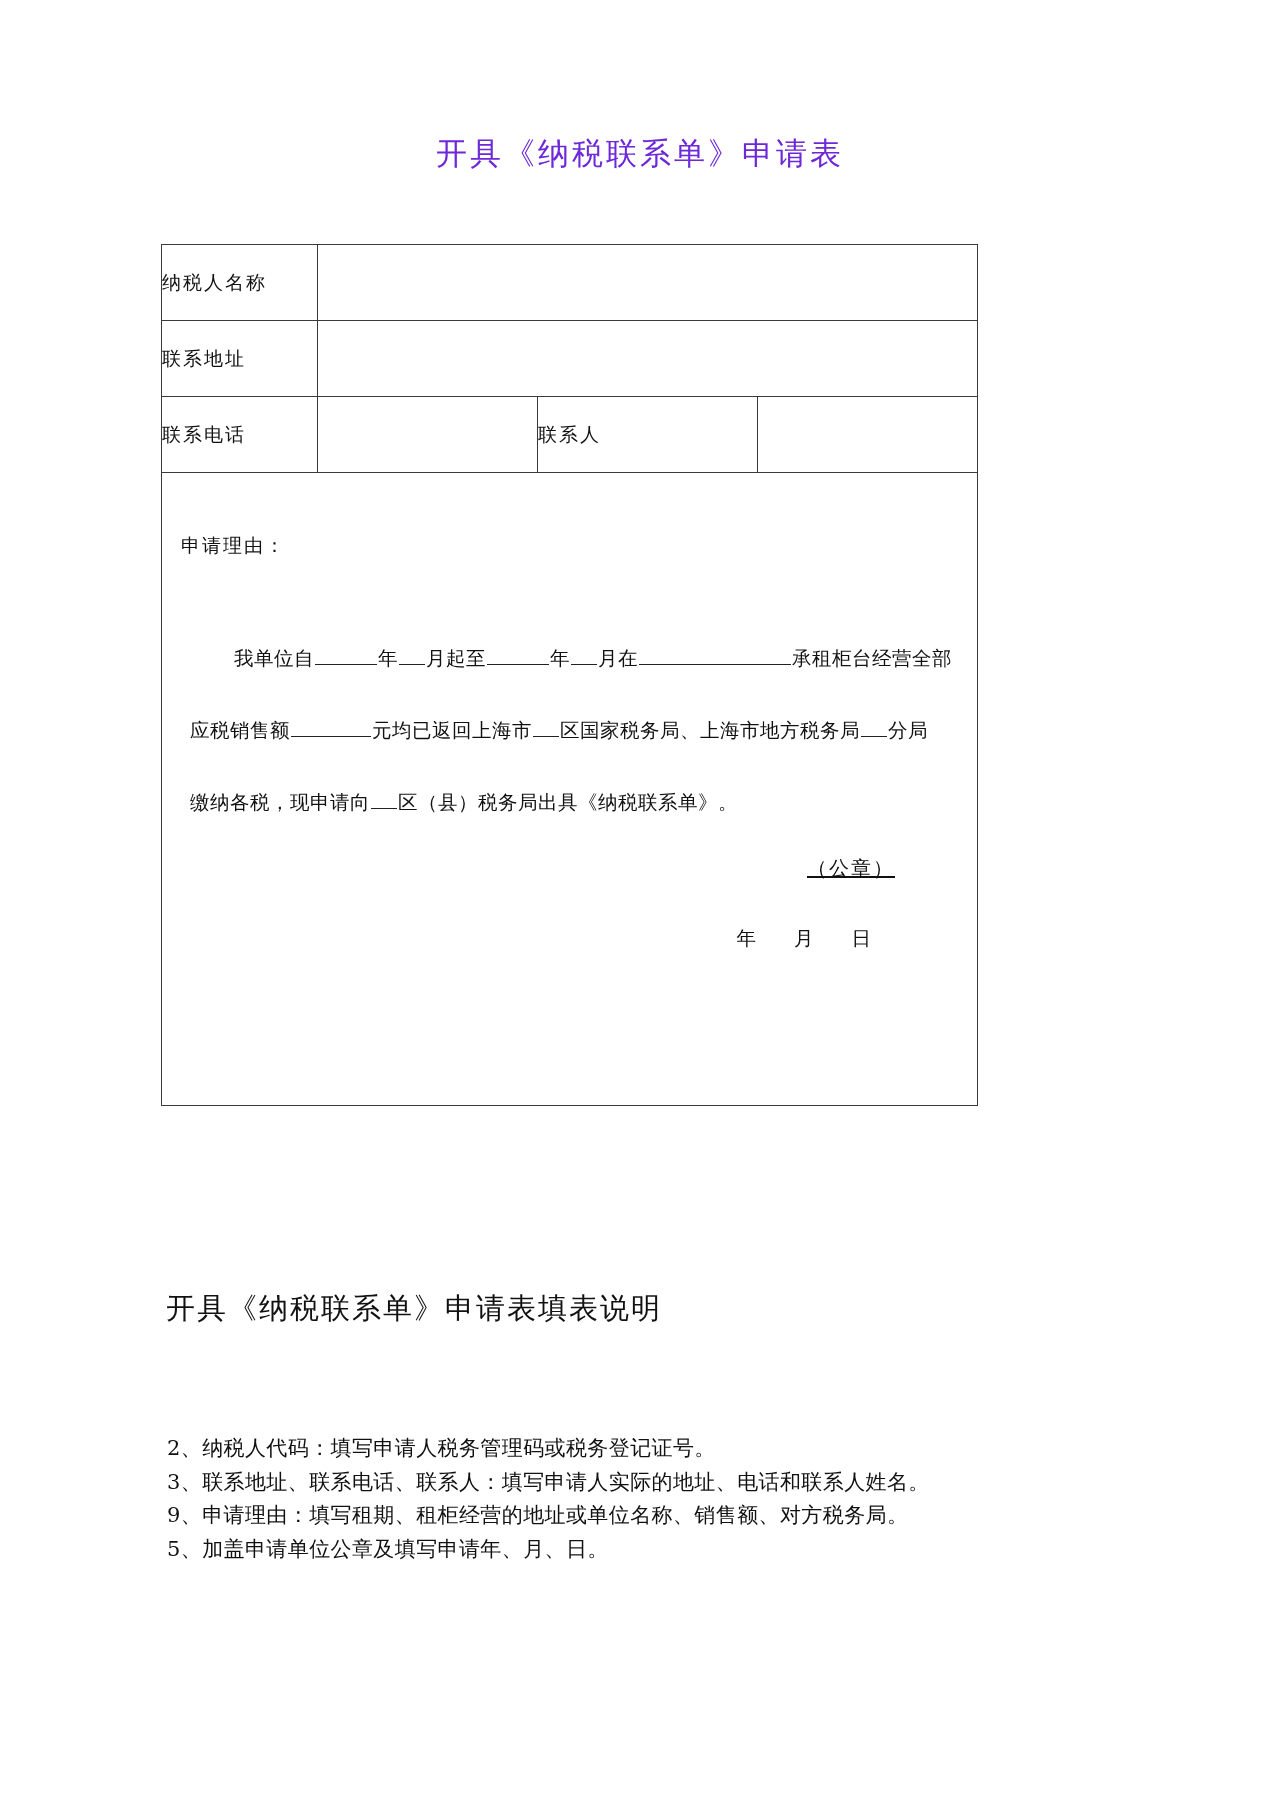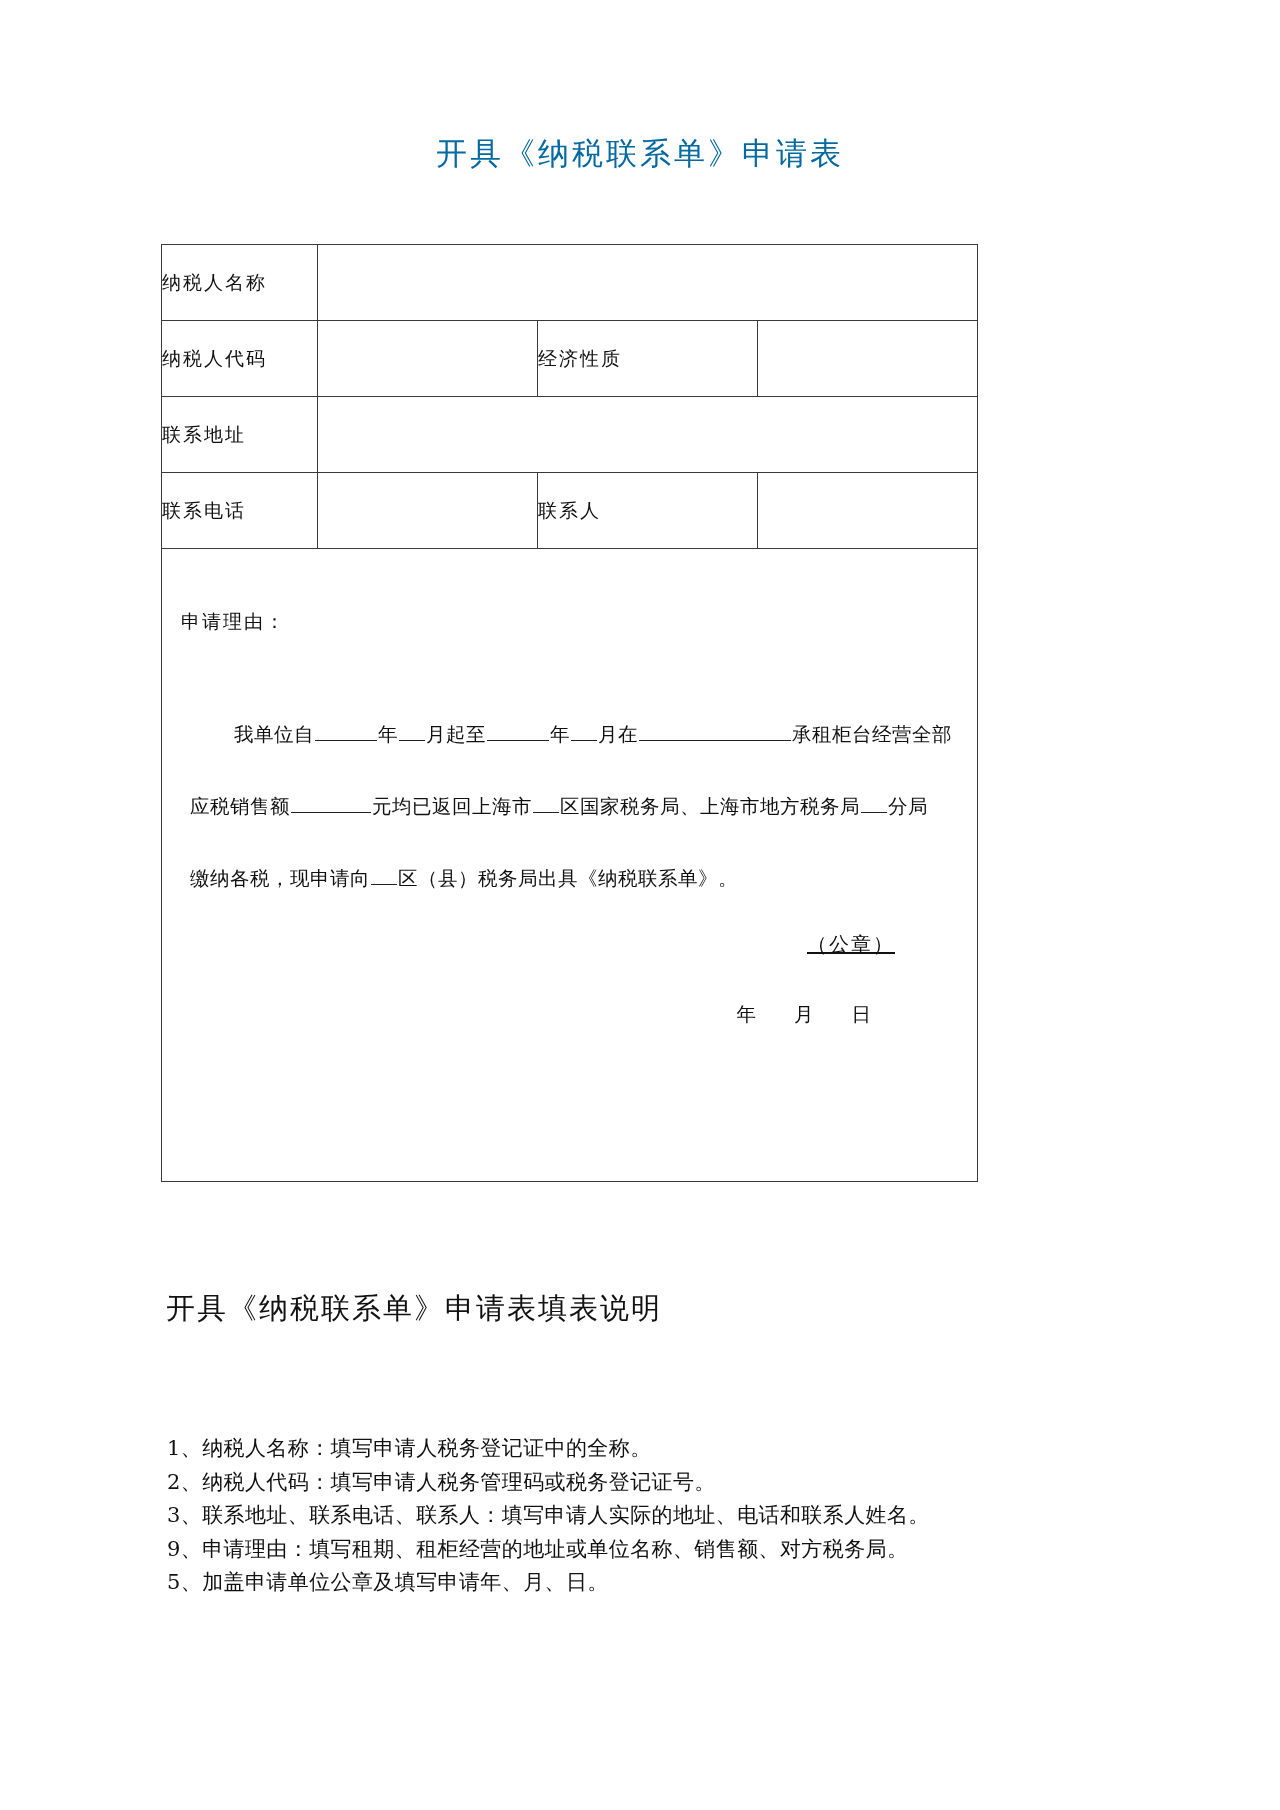--- a/index.html
+++ b/index.html
@@ -25,21 +25,21 @@
   
   .doc-title {
     position: absolute;
     left: 0;
     top: 133px;
     width: 1280px;
     text-align: center;
     font-size: 31px;
     letter-spacing: 3px;
     font-family: "DejaVu Serif", "Liberation Serif", serif;
-    color: #0369a1;
+    color: #6d28d9;
     white-space: nowrap;
   }
 
   
   .form-table {
     position: absolute;
     left: 161px;
     top: 244px;
     width: 817px;
     border-collapse: collapse;
@@ -166,26 +166,20 @@
 
   <div class="doc-title">开具《纳税联系单》申请表</div>
 
   <table class="form-table">
     <tbody>
       <tr>
         <td class="label-cell">纳税人名称</td>
         <td class="value-cell" colspan="3"></td>
       </tr>
       <tr>
-        <td class="label-cell">纳税人代码</td>
-        <td class="value-cell"></td>
-        <td class="mid-label-cell">经济性质</td>
-        <td class="mid-value-cell"></td>
-      </tr>
-      <tr>
         <td class="label-cell">联系地址</td>
         <td class="value-cell" colspan="3"></td>
       </tr>
       <tr>
         <td class="label-cell">联系电话</td>
         <td class="value-cell"></td>
         <td class="mid-label-cell">联系人</td>
         <td class="mid-value-cell"></td>
       </tr>
       <tr>
@@ -208,20 +202,19 @@
 
           </div>
         </td>
       </tr>
     </tbody>
   </table>
 
   <div class="notes-title">开具《纳税联系单》申请表填表说明</div>
 
   <div class="notes-list">
-    <div>1、纳税人名称：填写申请人税务登记证中的全称。</div>
     <div>2、纳税人代码：填写申请人税务管理码或税务登记证号。</div>
     <div>3、联系地址、联系电话、联系人：填写申请人实际的地址、电话和联系人姓名。</div>
     <div>9、申请理由：填写租期、租柜经营的地址或单位名称、销售额、对方税务局。</div>
     <div>5、加盖申请单位公章及填写申请年、月、日。</div>
   </div>
 
 </div>
 
 </body></html>

